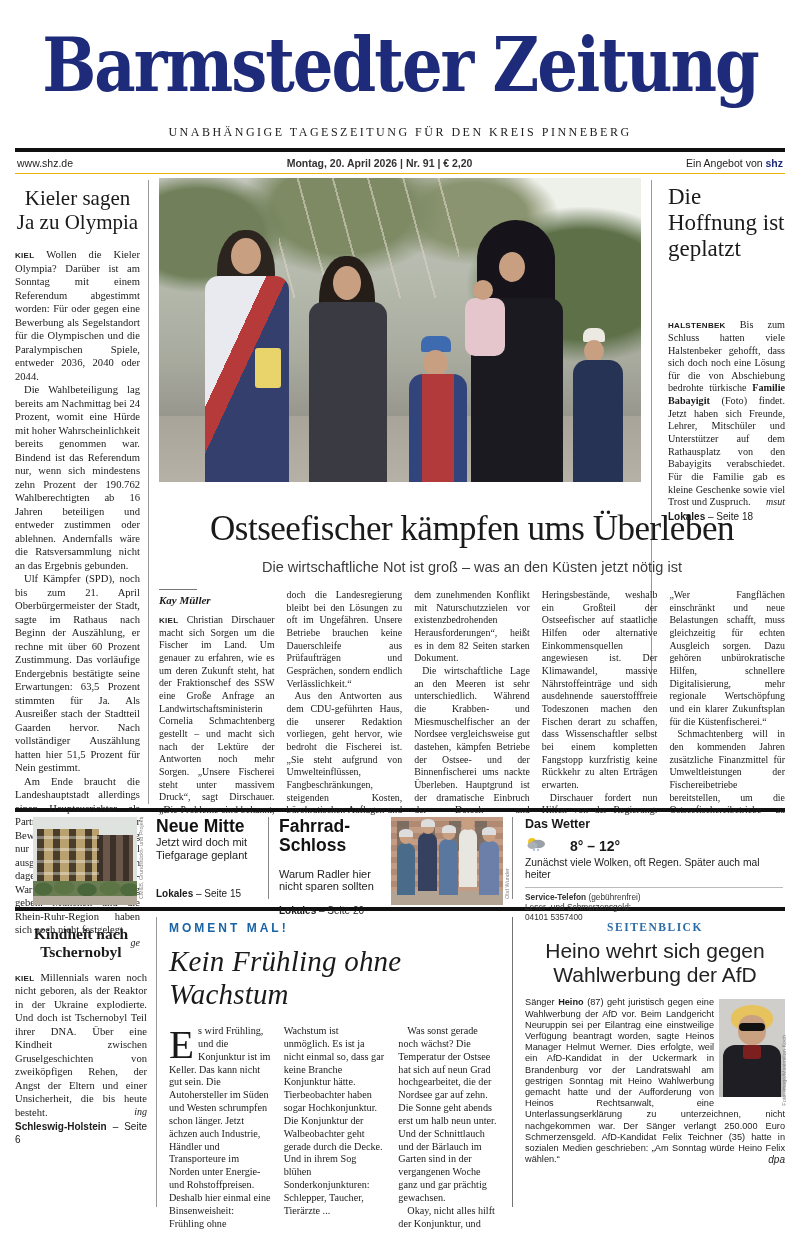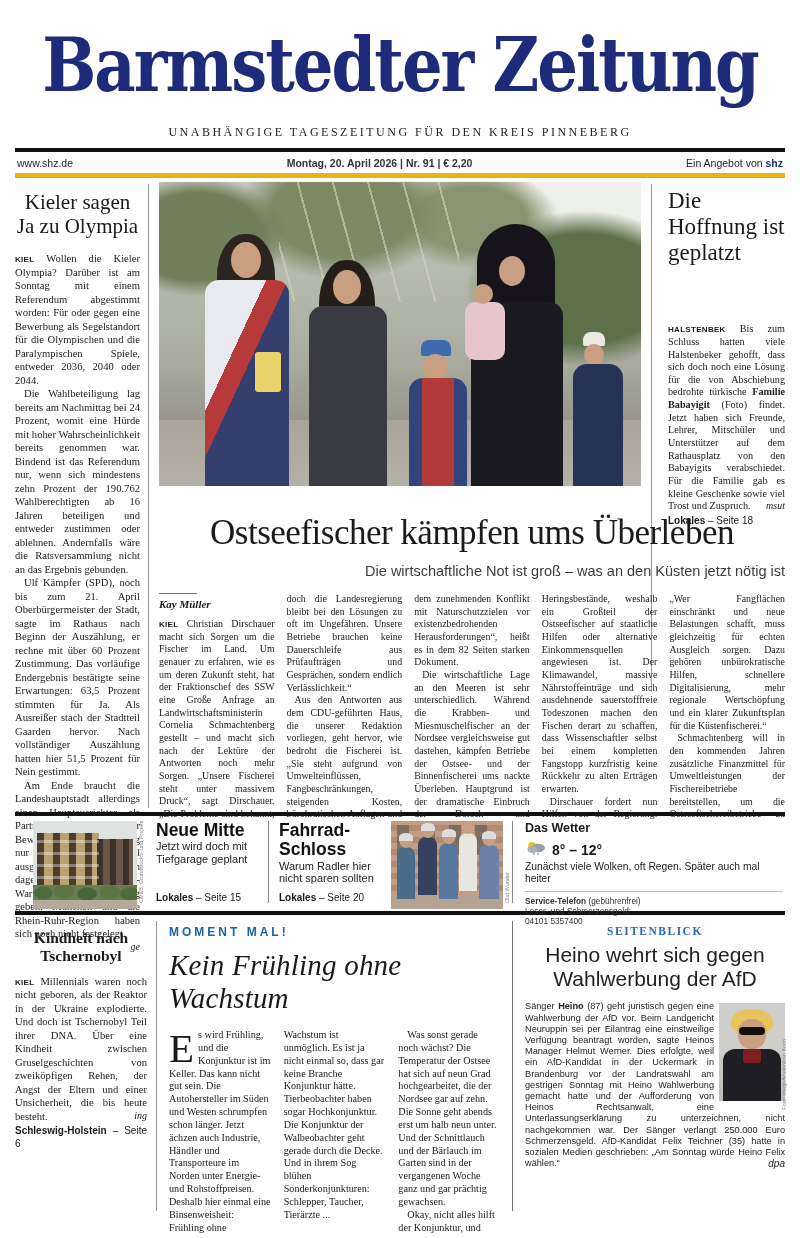--- a/index.html
+++ b/index.html
@@ -17,21 +17,21 @@
     font-size:64px; color:#1e2b7a; letter-spacing:-2px;
     transform:scaleY(1.18); transform-origin:center bottom;
   }
   .mast-sub {
     margin-top:16px; font-size:12px; letter-spacing:2.5px; color:#222;
     font-family:"Liberation Serif", serif;
   }
   .rule-thick { border-top:4px solid #101010; margin:8px 15px 0 15px; }
   .dateline {
     display:flex; justify-content:space-between; align-items:center;
-    margin:0 15px; padding:5px 2px 4px 2px; border-bottom:5px solid #eab308;
+    margin:0 15px; padding:5px 2px 4px 2px; border-bottom:1px solid #eab308;
     font-family:"Liberation Sans", sans-serif; font-size:10.5px; color:#222;
   }
   .dateline .center { font-weight:bold; color:#333; }
   .brand-shz { font-weight:bold; color:#1e2b7a; }
   
   .topsec { position:relative; height:630px; margin:4px 15px 0 15px; }
   .col-left { position:absolute; left:0; top:2px; width:134px; height:624px;
     border-right:1px solid #999; padding-right:8px; }
   .h-serif { font-family:"Liberation Serif", serif; font-weight:normal; }
   .col-left h2 { font-size:21px; line-height:1.15; text-align:center; margin:6px 0 14px 0; font-weight:normal;}
@@ -64,45 +64,45 @@
   
   .col-right { position:absolute; left:636px; top:2px; width:134px; height:508px;
     border-left:1px solid #999; padding-left:16px; }
   .col-right h2 { font-size:23px; line-height:1.12; font-weight:normal; margin-top:4px; }
   .col-right .body-s { margin-top:58px; font-size:10.2px; line-height:1.24; }
   .bold-name { font-weight:bold; }
   
   .lead { position:absolute; left:144px; top:331px; width:626px; }
   .lead h1 { font-size:35px; font-weight:normal; text-align:center; letter-spacing:-.5px; }
   .lead .subhead { font-family:"Liberation Sans", sans-serif; font-size:14.5px; color:#3c3c3c;
-    text-align:right; margin-top:10px; font-weight:normal; }
+    text-align:center; margin-top:10px; font-weight:normal; }
   .lead .cols { margin-top:14px; height:238px; overflow:hidden;
     column-count:5; column-gap:12px; font-size:9.9px; line-height:1.28; text-align:justify; }
   .lead .cols p { text-indent:8px; }
   .lead .cols p.first { text-indent:0; }
   .byline { font-size:11px; font-weight:bold; font-style:italic; margin-bottom:7px; }
   .byline::before { content:""; display:block; width:38px; border-top:1px solid #777; margin-bottom:3px; }
   
   .teaser-row { display:flex; margin:0 15px; border-top:4px solid #101010; border-bottom:4px solid #101010;
     padding:5px 0 6px 0; height:103px; font-family:"Liberation Sans", sans-serif; }
   .t-img { position:relative; overflow:hidden; flex:none; }
   .t-img1 { width:104px; height:88px; margin-left:18px; }
   .t-img2 { width:112px; height:88px; }
   .v-credit { flex:none; width:9px; font-size:5.5px; color:#888; writing-mode:vertical-rl;
     transform:rotate(180deg); overflow:hidden; white-space:nowrap; line-height:9px; padding-top:2px;}
   .t-text { flex:none; padding:0 10px; display:flex; flex-direction:column; }
   .t-title { font-weight:bold; font-size:17.5px; line-height:1.1; color:#111; }
   .t-line { font-size:11px; line-height:1.18; color:#222; margin-top:0; }
   .t-ref { font-size:10px; margin-top:auto; padding-bottom:2px; }
   .t-div { flex:none; width:1px; background:#888; margin:0 0 2px 0; }
-  .t1 { width:122px; } .t2 { width:122px; } .t3 { width:128px; }
+  .t1 { width:122px; } .t2 { width:122px;gap:12px; } .t3 { width:128px; }
   
   .weather { flex:1; padding:0 2px 0 12px; font-family:"Liberation Sans", sans-serif; }
   .w-title { font-weight:bold; font-size:12.5px; }
-  .w-temp-row { display:flex; align-items:center; gap:5px; margin-top:5px;text-align:center; }
+  .w-temp-row { display:flex; align-items:center; gap:23px; margin-top:5px;text-align:center; }
   .w-temp { font-weight:bold; font-size:14px; }
   .w-desc { font-size:10.3px; line-height:1.2; margin-top:2px; color:#222; }
   .w-rule { border-top:1px solid #bbb; margin:5px 0 4px 0; }
   .w-service { font-size:8.3px; line-height:1.25; color:#333; }
   
   .botsec { display:flex; margin:6px 15px 0 15px; height:290px; }
   .b-left { flex:none; width:142px; border-right:1px solid #999; padding-right:9px; }
   .b-left h3 { font-size:15.5px; text-align:center; line-height:1.15; margin:8px 0 10px 0; }
   .b-left .body-s { font-size:10.6px; }
   .barcode-wrap { margin-top:22px; border-top:1px solid #999; padding-top:14px; }

